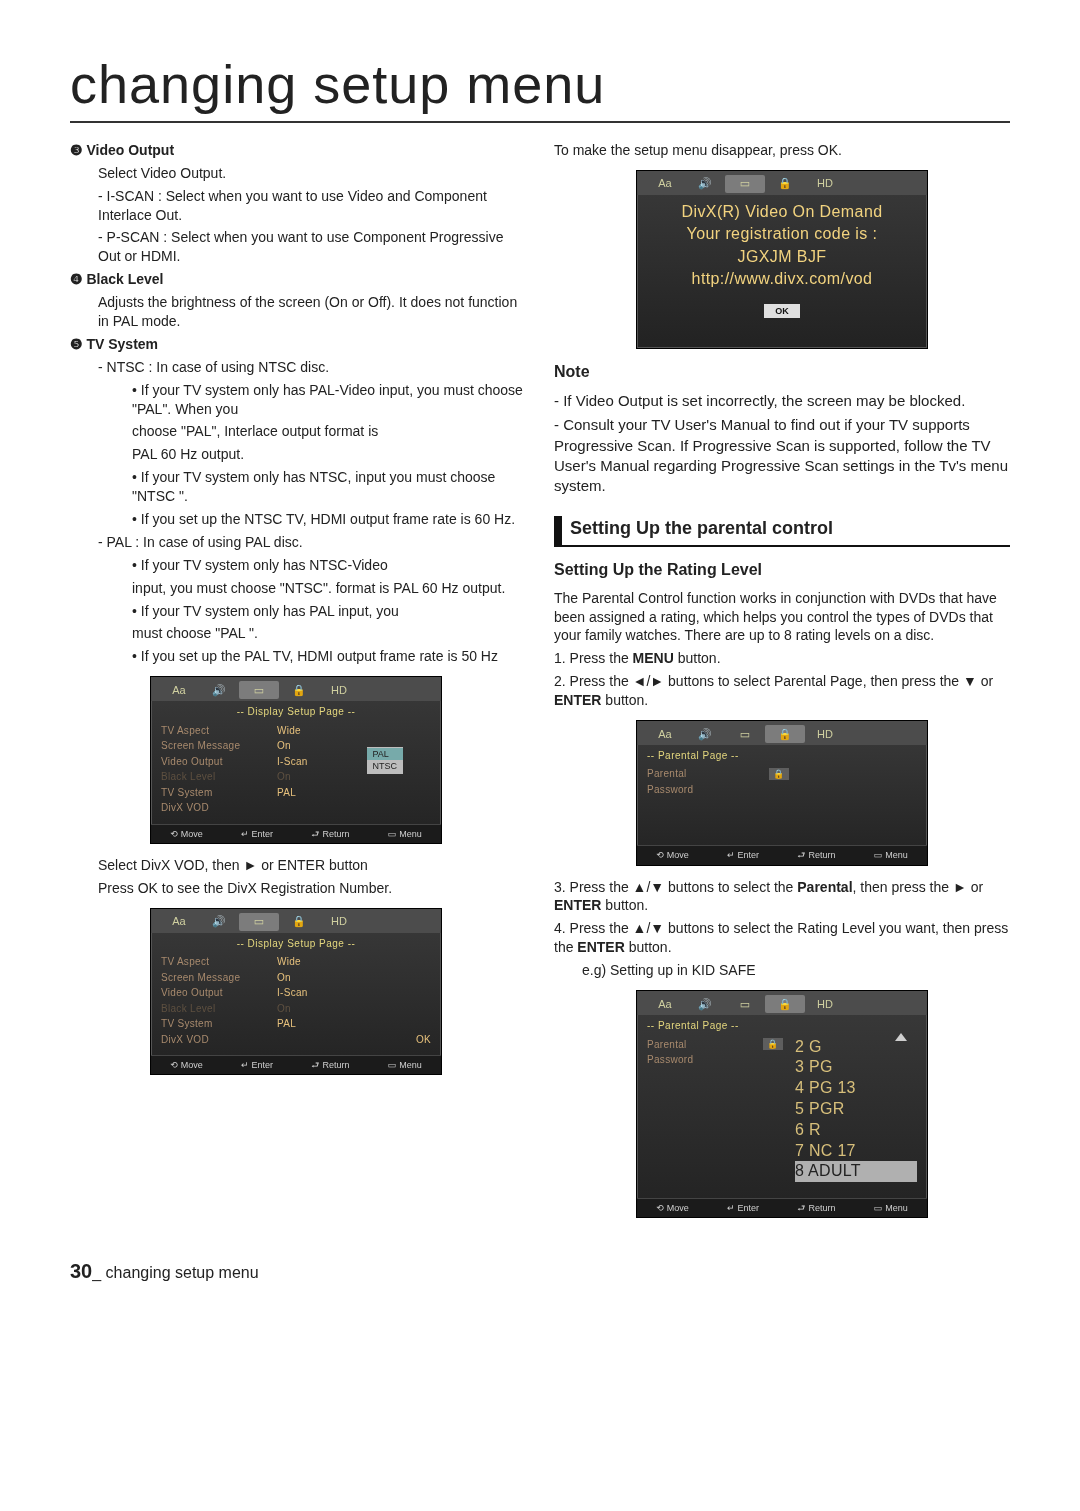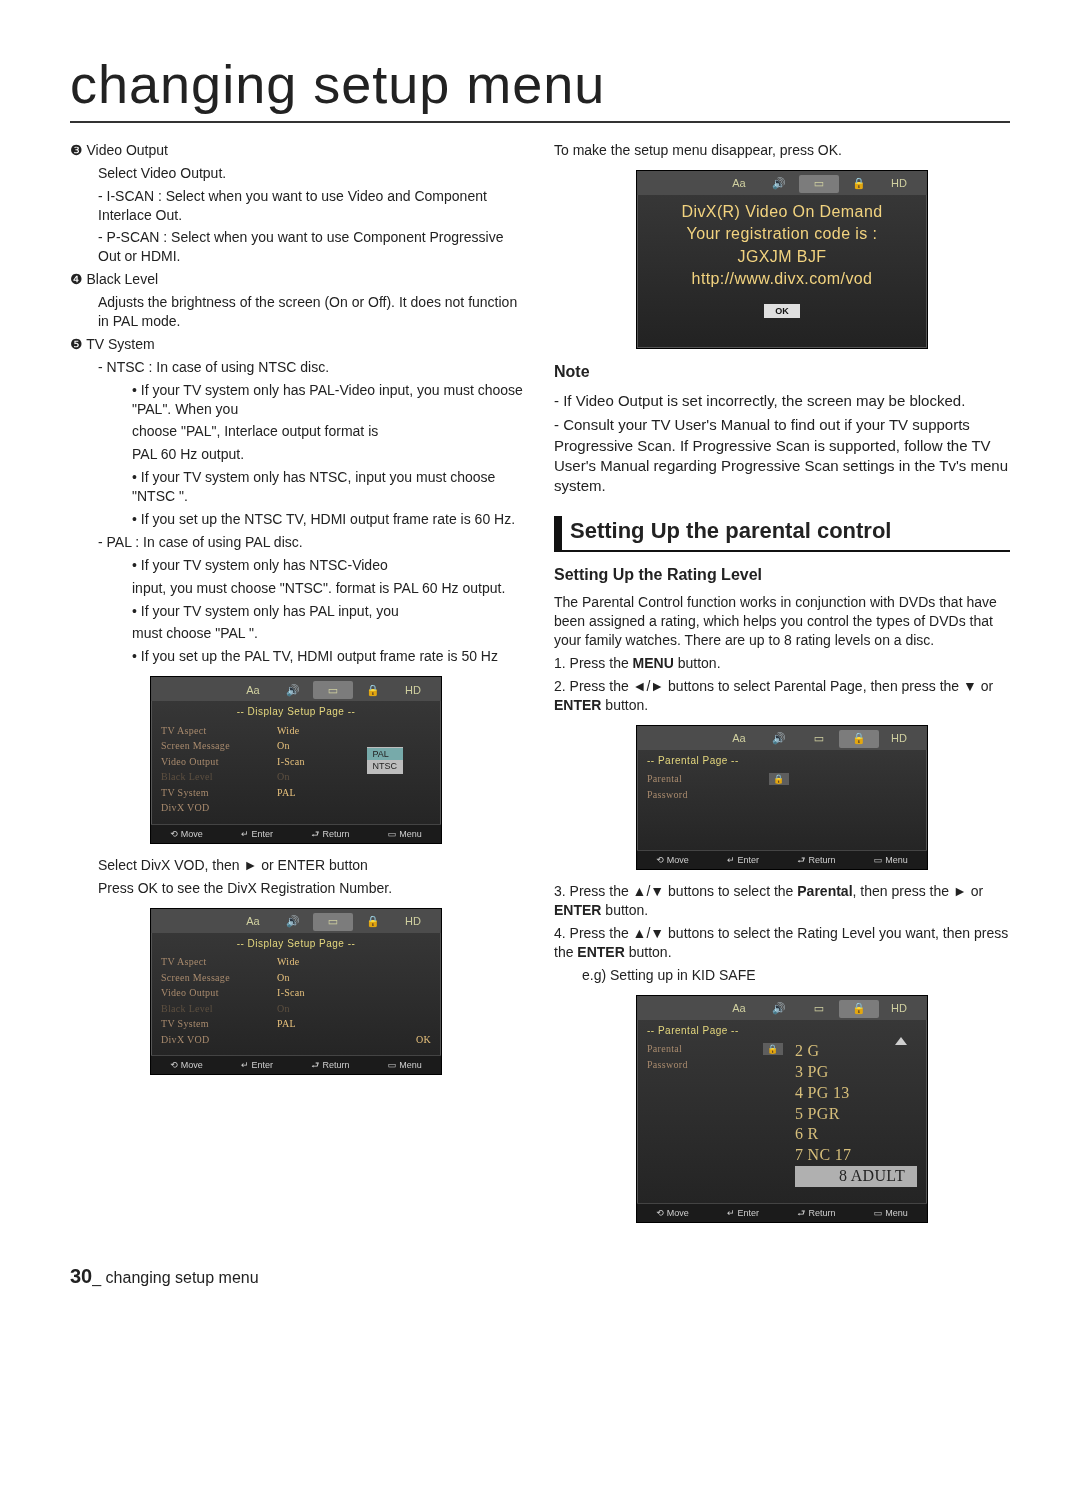--- a/index.html
+++ b/index.html
@@ -31,34 +31,34 @@
   }
   .cols {
     display: flex;
     gap: 28px;
   }
   .col-left, .col-right {
     flex: 1;
     min-width: 0;
   }
   .num-bold {
-    font-weight: normal;
+    font-weight: bold;
   }
   .para {
     margin: 0 0 4px 0;
   }
   .indent1 { padding-left: 28px; }
   .indent3 { padding-left: 62px; }
   .sub-title {
     font-weight: bold;
     font-size: 16px;
     margin: 12px 0 8px 0;
   }
   .h2-section {
-    font-size: 22px;
+    font-size: 18px;
     font-weight: 900;
     margin: 20px 0 10px 0;
     line-height: 1.15;
     border-left: 8px solid #111;
     padding: 2px 0 6px 8px;
     border-bottom: 2px solid #111;
   }
   .bold { font-weight: bold; }
   .footer-line {
     margin-top: 28px;
@@ -75,21 +75,21 @@
     background: linear-gradient(#3a3a3a, #222);
     color: #fff;
     font-size: 10px;
     margin: 10px auto 12px auto;
     border: 1px solid #000;
     box-shadow: 0 0 0 1px #555 inset;
     position: relative;
   }
   .osd-tabs {
     display: flex;
-    justify-content: flex-end;
+    justify-content: flex-start;
     padding: 4px 8px 2px 8px;
     background: #4c4c4c;
   }
   .osd-tab {
     width: 40px;
     height: 18px;
     display: flex;
     align-items: center;
     justify-content: center;
     font-size: 11px;
@@ -100,21 +100,20 @@
     padding: 4px 24px;
     color: #e4d77e;
     font-size: 10px;
     letter-spacing: 0.5px;
     text-align: center;
   }
   .osd-body {
     padding: 0 10px 8px 10px;
     font-size: 10px;
     letter-spacing: 0.3px;
-    font-family: Liberation Serif, serif;
   }
   .osd-row {
     display: flex;
     gap: 6px;
     padding: 1px 0;
     align-items: center;
   }
   .osd-row .k { width: 110px; color: #a88a6d; font-size: 10px; }
   .osd-row .v { color: #e6c07c; font-size: 10px; }
   .osd-row.dim .k, .osd-row.dim .v { color: #5e5040; }
@@ -427,21 +426,21 @@
             </div>
           <div style="flex:1;position:relative">
             <div style="position:absolute;right:10px;top:-4px" class="tri-up"></div>
             <div class="osd-right-list" id="osd5-list">
                 <div>2 G</div>
                 <div>3 PG</div>
                 <div>4 PG 13</div>
                 <div>5 PGR</div>
                 <div>6 R</div>
                 <div>7 NC 17</div>
-                <div style="background: rgb(176, 176, 176); color: rgb(34, 34, 34); padding: 0px 12px; text-align: right;">8 ADULT</div>
+                <div style="background: rgb(176, 176, 176); color: rgb(34, 34, 34); padding: 0px 0;">8 ADULT</div>
               </div>
           </div>
         </div>
         <div style="height:8px"></div>
         <div class="osd-footer">
           <span>
               <span>⟲</span>
               <span>Move</span>
             </span>
           <span>

